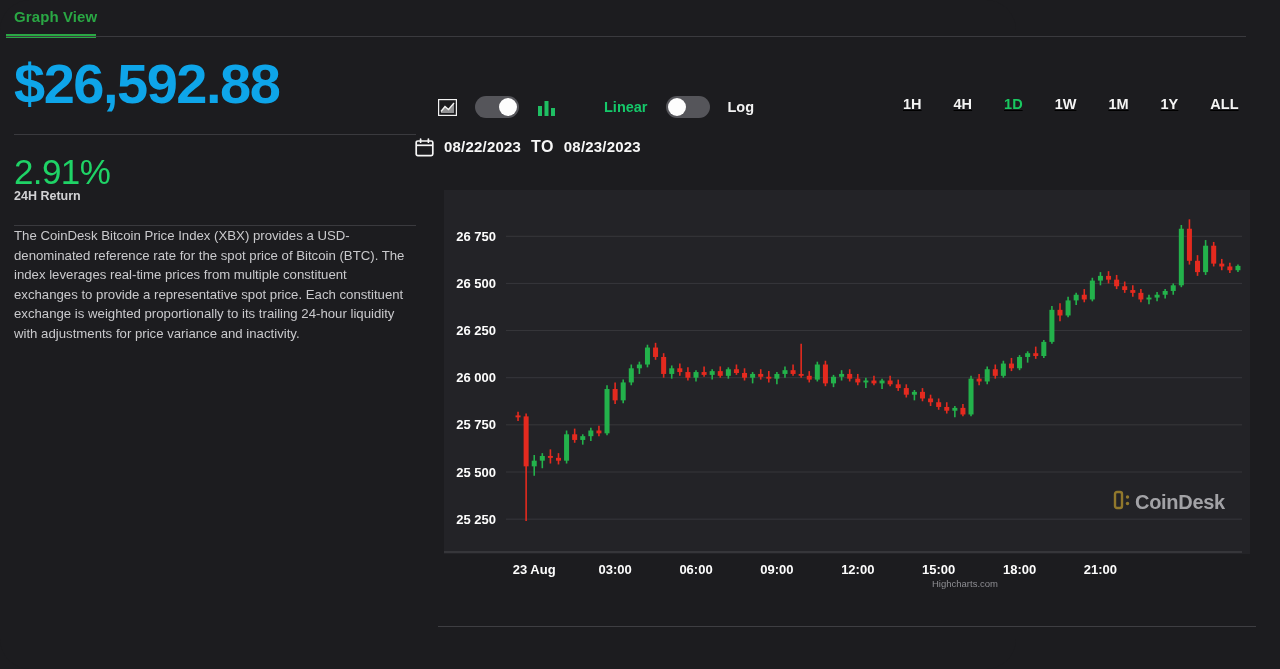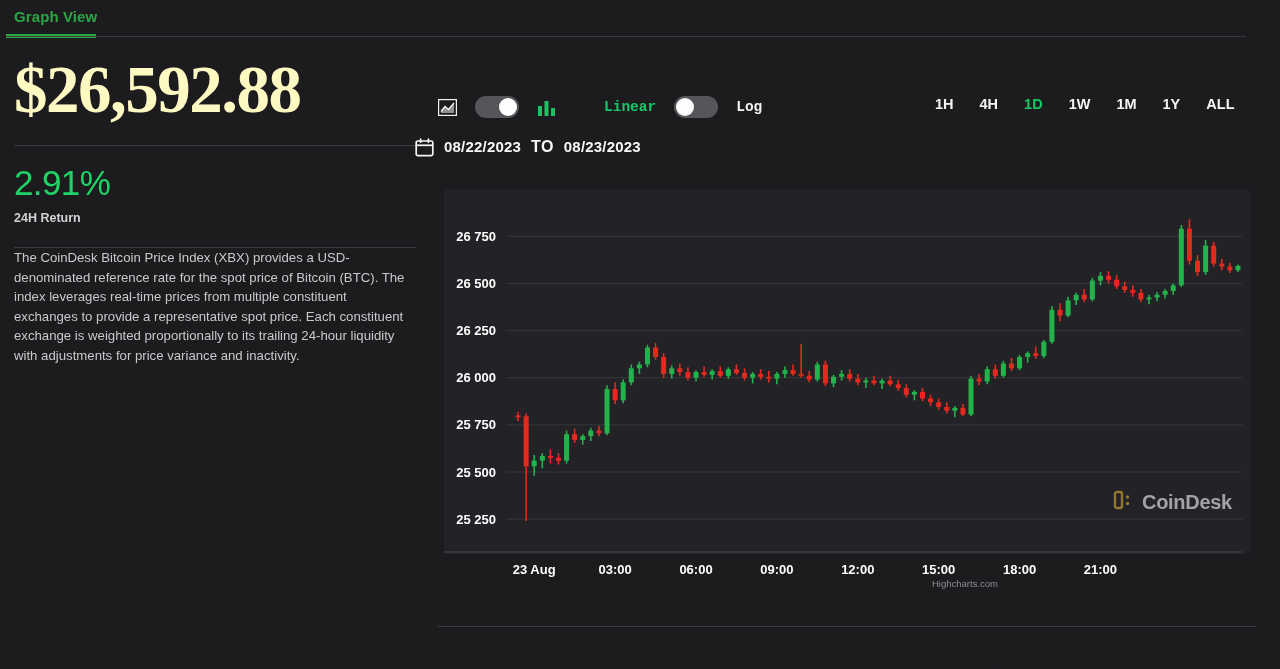--- a/index.html
+++ b/index.html
@@ -16,48 +16,48 @@
 
   .tabbar { position: relative; padding-top: 8px; }
   .tab-label {
     font-size: 15px; font-weight: bold; color: #2aa744; letter-spacing: .1px;
     display: inline-block; padding-bottom: 9px;
   }
   .tab-underline { position: absolute; left: 6px; top: 34px; width: 90px; height: 4px; background: #2aa744; }
   .tabbar-rule { position: absolute; left: 6px; top: 36px; width: 1240px; height: 1px; background: #3a3a3e; }
 
   .price {
-    margin-top: 22px; font-size: 67px; font-weight: bold; color: #fef9c3;
-    letter-spacing: -1.5px; line-height: 1; font-family: Liberation Serif, serif;
+    margin-top: 22px; font-size: 56px; font-weight: bold; color: #0ea5e9;
+    letter-spacing: -1.5px; line-height: 1;
   }
   .hr { height: 1px; background: #3a3a3e; margin: 22px 0 0 0; }
   .pct { margin-top: 19px; font-size: 35px; font-weight: normal; color: #1fd366; letter-spacing: -.6px; line-height: 1; }
-  .pct-sub { margin-top: 11px; font-size: 12.5px; font-weight: bold; color: #d2d2d4; }
+  .pct-sub { font-size: 12.5px; font-weight: bold; color: #d2d2d4; }
   .desc {
     font-size: 13.2px; line-height: 19.6px; color: #c9c9cc; max-width: 400px;
   }
 
   
   .toolbar { position: absolute; left: 436px; top: 88px; width: 820px; height: 40px; }
 
-  .tgl-group { position: absolute; display: flex; align-items: center; gap: 18px; height: 34px; font-family: Liberation Mono, monospace; }
+  .tgl-group { position: absolute; display: flex; align-items: center; gap: 18px; height: 34px; }
   .tgl-group.chart-type { left: 2px; top: 2px; }
   .tgl-group.scale { left: 168px; top: 2px; }
 
   .switch { width: 44px; height: 22px; border-radius: 11px; background: #55555a; position: relative; cursor: pointer; }
   .switch .knob { position: absolute; top: 2px; width: 18px; height: 18px; border-radius: 50%; background: #fdfdfd; }
   .switch.on .knob { right: 2px; }
   .switch.off .knob { left: 2px; }
 
   .tgl-text { font-size: 14.5px; font-weight: bold; color: #f2f2f2; }
   .tgl-text.active { color: #15c96a; }
 
   .icon-line, .icon-bars { width: 19px; height: 17px; display: block; }
 
-  .ranges { position: absolute; left: 486px; top: 4px; display: flex; align-items: center; gap: 0px; }
+  .ranges { position: absolute; left: 454px; top: 4px; display: flex; align-items: center; gap: 6px; text-decoration: underline; }
   .range-btn {
     font-size: 14.5px; font-weight: bold; color: #f4f4f4; padding: 4px 13px; cursor: pointer;
     background: none; border: none; font-family: inherit;
   }
   .range-btn.active { color: #19c860; }
 
   
   .daterow { position: absolute; left: 415px; top: 138px; display: flex; align-items: flex-start; gap: 10px; }
   .cal-icon { width: 19px; height: 19px; display: block; }
   .date-txt { font-size: 15px; font-weight: bold; color: #f6f6f6; letter-spacing: .2px; }
@@ -66,21 +66,21 @@
   
   .chart-wrap { position: absolute; left: 436px; top: 190px; width: 820px; height: 400px; }
   .chart-svg { display: block; }
   .y-lab { fill: #fdfdfd; font-size: 13px; font-weight: bold; font-family: "Liberation Sans", sans-serif; text-anchor: end; }
   .x-lab { fill: #fdfdfd; font-size: 13px; font-weight: bold; font-family: "Liberation Sans", sans-serif; text-anchor: middle; }
   .grid-line { stroke: #37373b; stroke-width: 1; }
   .axis-line { stroke: #4a4a4e; stroke-width: 1; }
 
   .credit { position: absolute; right: 18px; top: 578px; font-size: 9.5px; color: #8d8d92; font-family: "Liberation Sans", sans-serif; }
 
-  .watermark { position: absolute; left: 1113px; top: 489px; display: flex; align-items: center; gap: 7px; opacity: .85; }
+  .watermark { position: absolute; left: 1113px; top: 489px; display: flex; align-items: center; opacity: .85; }
   .wm-text { font-size: 20px; font-weight: bold; color: #b9b9bd; letter-spacing: -.3px; }
 
   .bottom-rule { position: absolute; left: 438px; top: 626px; width: 818px; height: 1px; background: #3e3e42; }
 </style>
 </head>
 <body>
 
 <div class="page">
 
   <div class="left-panel">

